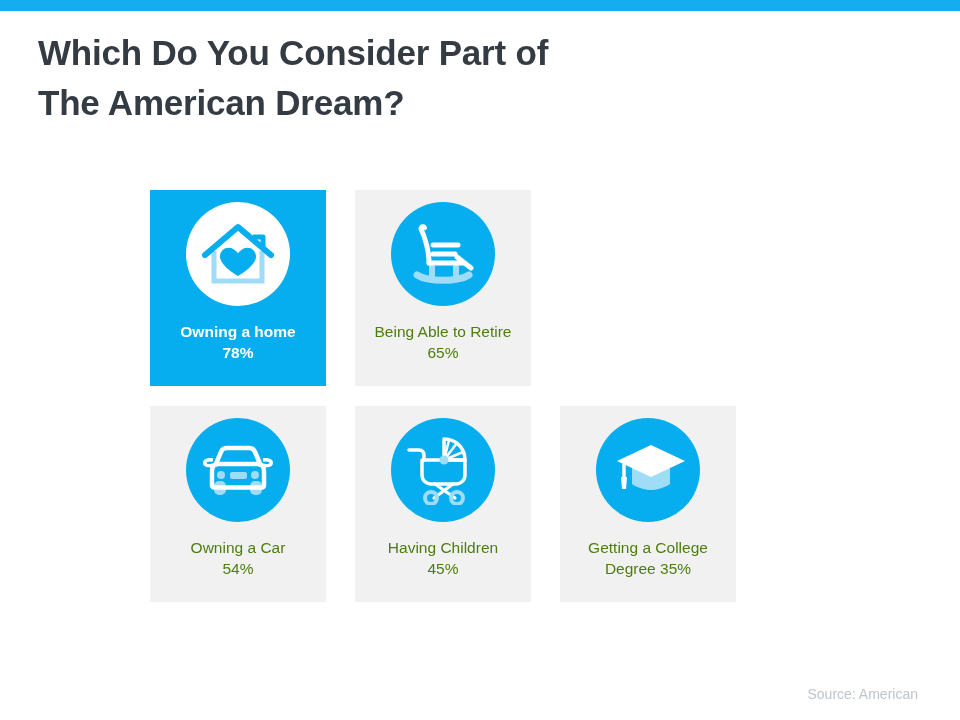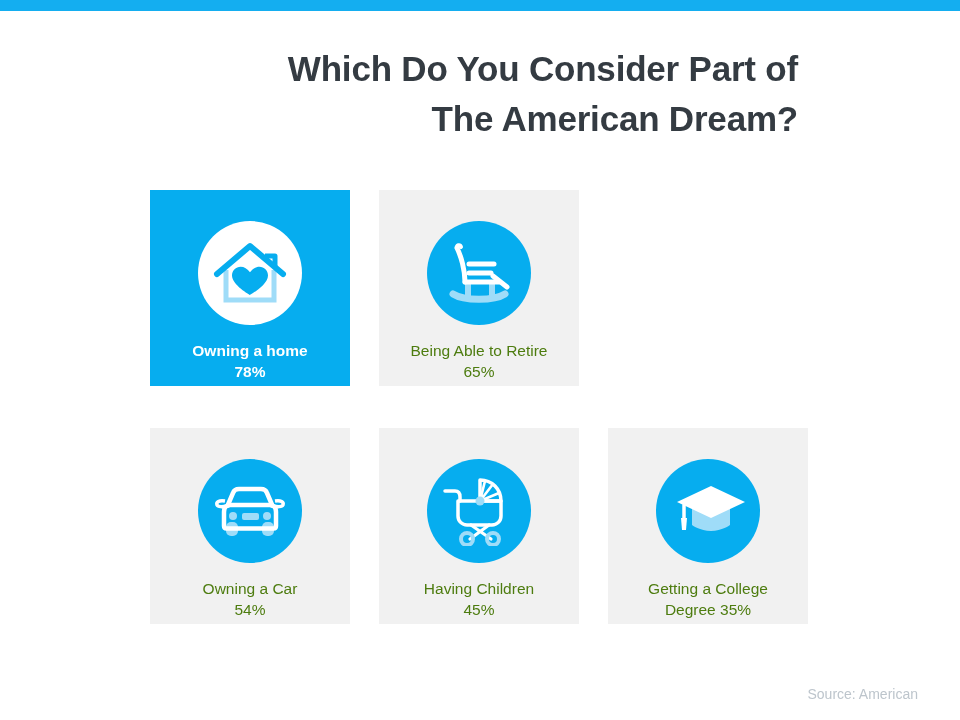--- a/index.html
+++ b/index.html
@@ -22,55 +22,54 @@
     left: 0;
     width: 960px;
     height: 11px;
     background: #14AEF0;
   }
 
   
   .title {
     position: absolute;
     left: 38px;
-    top: 44px;
+    top: 28px;
     width: 760px;
     font-size: 35px;
     font-weight: bold;
     line-height: 1.42;
     letter-spacing: -0.2px;
     color: #343b42;
     white-space: pre-line;
-    text-align: right;
   }
 
   
   .grid {
     position: absolute;
     left: 150px;
     top: 190px;
     width: 658px;
   }
   .row {
     display: flex;
     gap: 29px;
   }
   .row + .row {
-    margin-top: 42px;
+    margin-top: 20px;
   }
 
   .card {
-    width: 200px;
+    width: 176px;
     height: 196px;
     background: #f1f1f1;
     display: flex;
     flex-direction: column;
     align-items: center;
     box-sizing: border-box;
-    padding-top: 31px;
+    padding-top: 12px;
   }
   .card.highlight {
     background: #06ADEF;
   }
 
   .icon-wrap {
     width: 104px;
     height: 104px;
     border-radius: 50%;
     background: #06ADEF;

